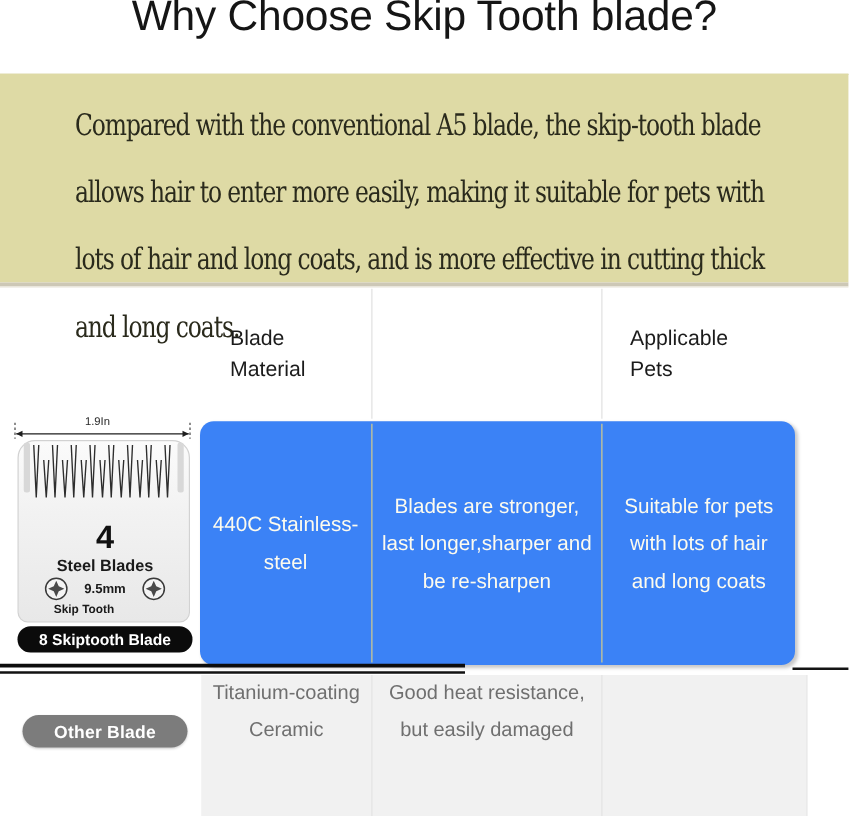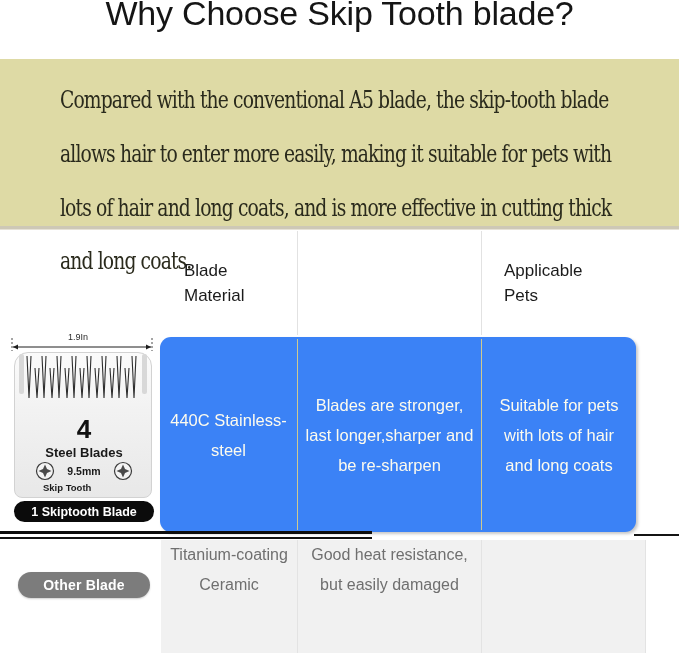--- a/index.html
+++ b/index.html
@@ -402,21 +402,21 @@
       <svg class="screw screw-left" viewBox="0 0 20 20">
         <circle cx="10" cy="10" r="8.5" fill="#f4f4f4" stroke="#3a3a3a" stroke-width="1.2"></circle>
         <path d="M10,3.5 L12,8 L16.5,10 L12,12 L10,16.5 L8,12 L3.5,10 L8,8 Z" fill="#4a4a4a"></path>
       </svg>
       <svg class="screw screw-right" viewBox="0 0 20 20">
         <circle cx="10" cy="10" r="8.5" fill="#f4f4f4" stroke="#3a3a3a" stroke-width="1.2"></circle>
         <path d="M10,3.5 L12,8 L16.5,10 L12,12 L10,16.5 L8,12 L3.5,10 L8,8 Z" fill="#4a4a4a"></path>
       </svg>
     </div>
 
-    <div class="pill-skiptooth">1 Skiptooth Blade</div>
+    <div class="pill-skiptooth">8 Skiptooth Blade</div>
   </div>
 
   <div class="olive-row">
     <div class="olive-cell olive-c1">440C
 Stainless-steel</div>
     <div class="olive-sep olive-sep1"></div>
     <div class="olive-cell olive-c2">Blades are stronger, last longer,sharper and be re-sharpen</div>
     <div class="olive-sep olive-sep2"></div>
     <div class="olive-cell olive-c3">Suitable for pets with lots of hair and long coats</div>
   </div>

